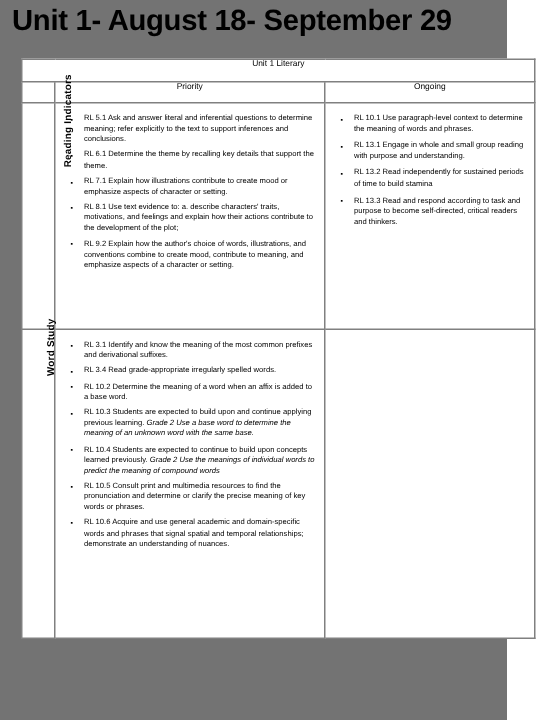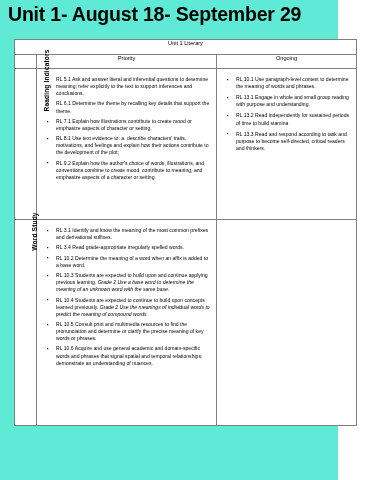--- a/index.html
+++ b/index.html
@@ -12,21 +12,21 @@
     height: 480px;
     overflow: hidden;
     font-family: "Liberation Sans", sans-serif;
     color: #000000;
   }
 
   .page {
     position: relative;
     width: 338px;
     height: 480px;
-    background: #5eead4;
+    background: #737373;
   }
 
   
   .doc-title {
     position: absolute;
     left: 8px;
     top: 2px;
     width: 356px;
     font-size: 19.5px;
     font-weight: bold;

